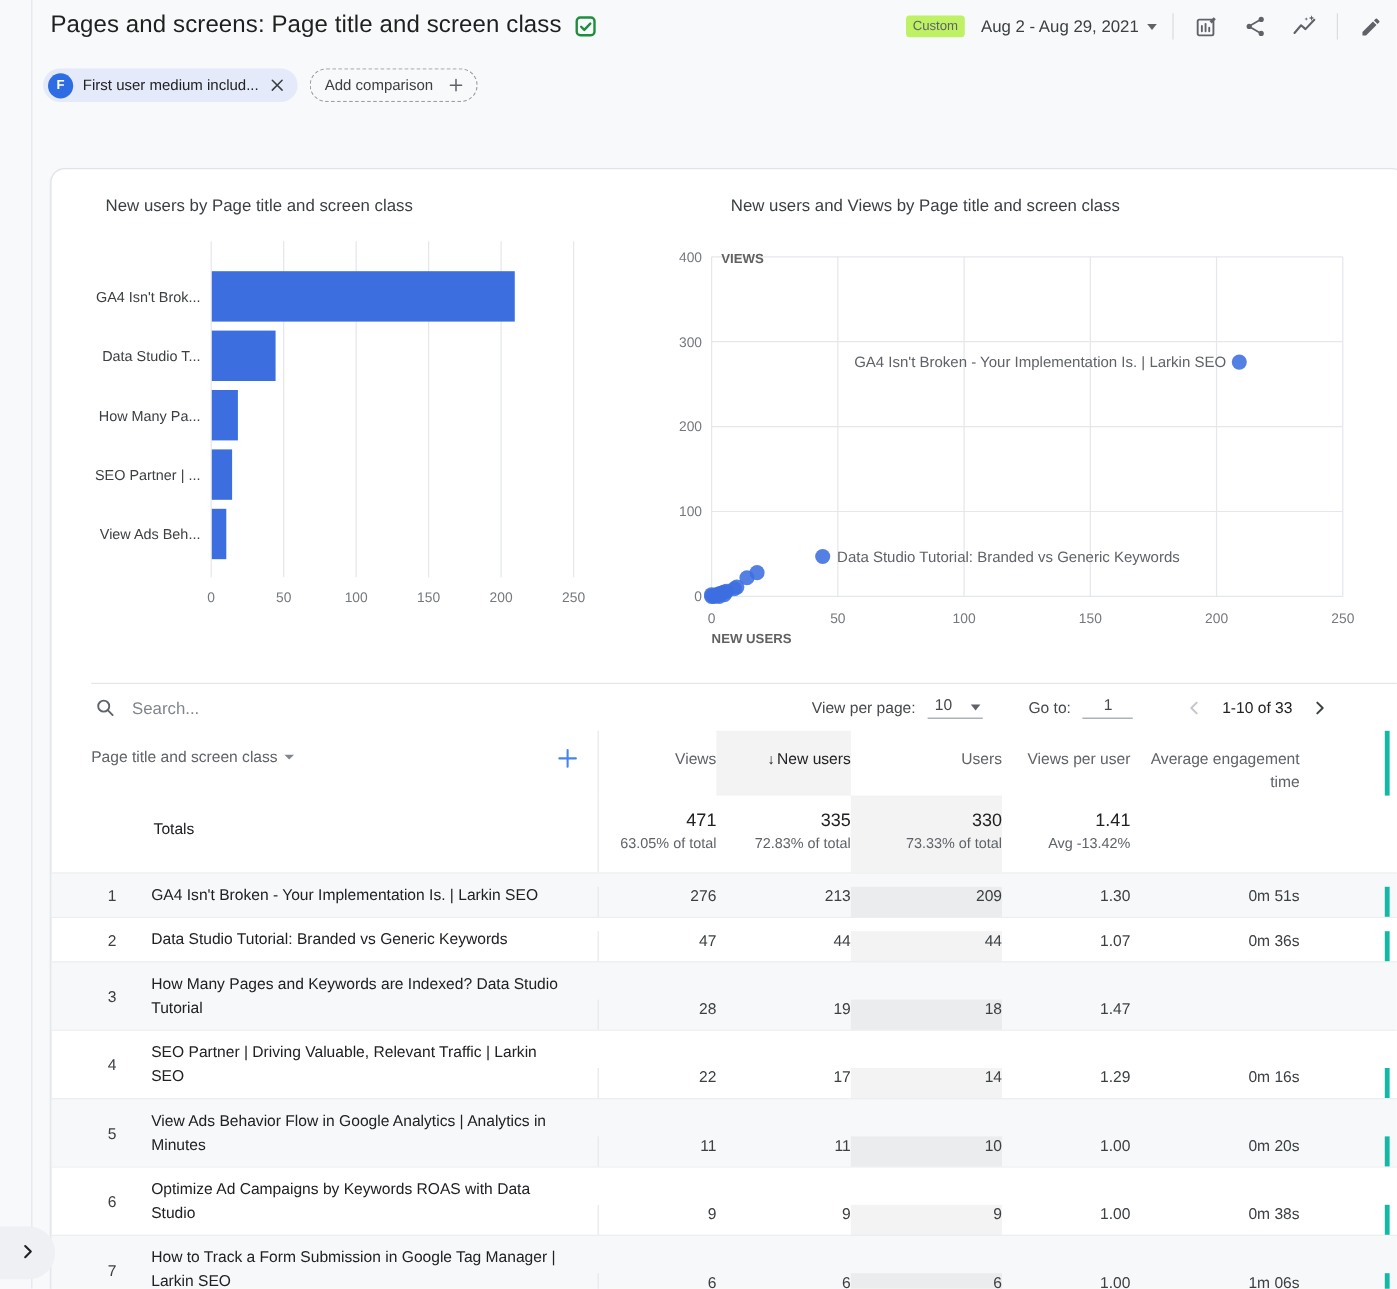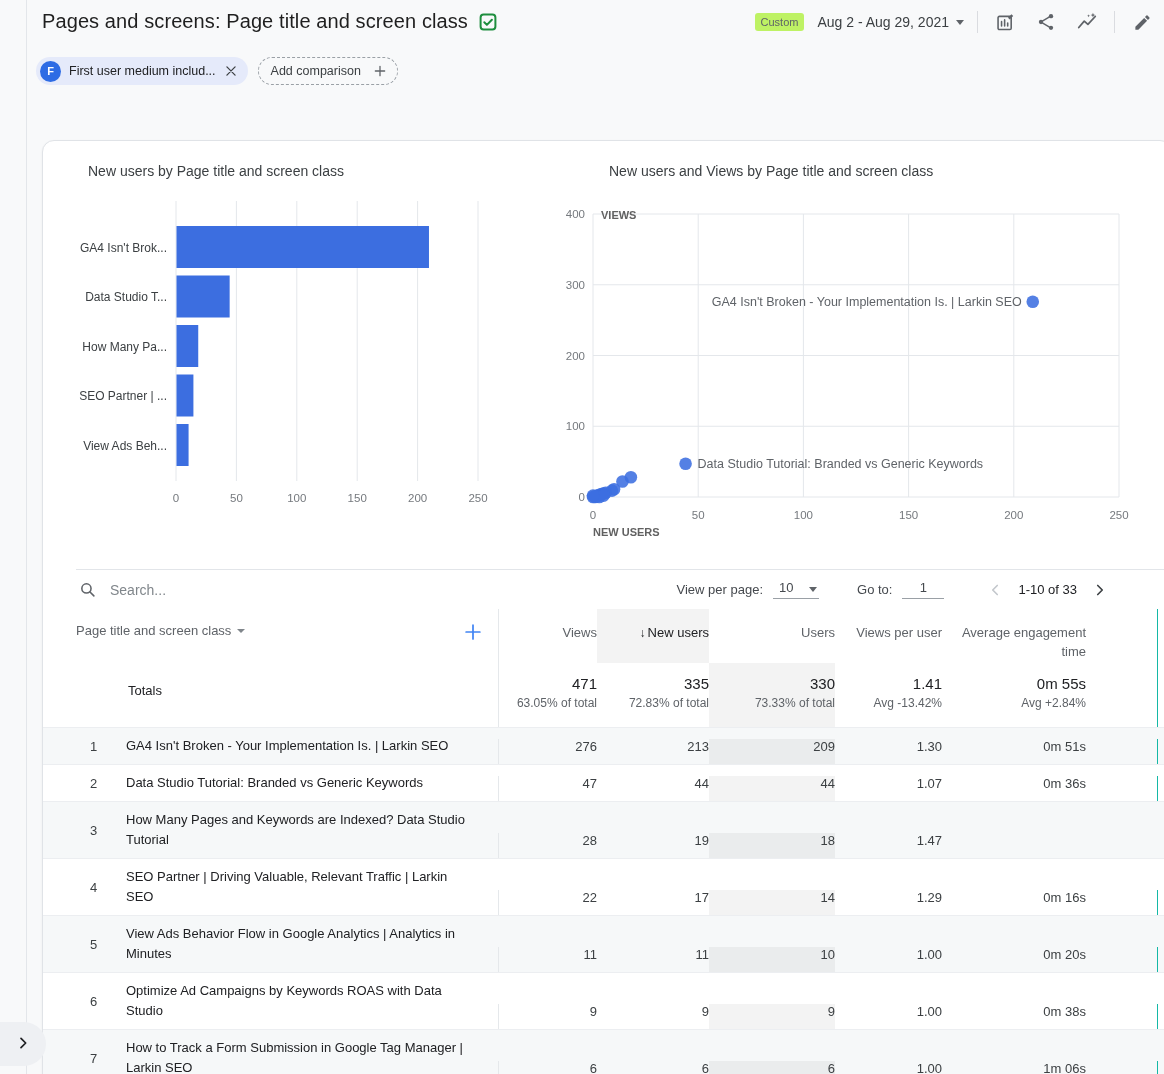--- a/index.html
+++ b/index.html
@@ -54,21 +54,21 @@
   .nav-btn { background:none; border:none; display:flex; align-items:center; cursor:pointer; padding:0 4px; }
   .range-txt { margin:0 10px; color:#202124; }
   
   .grid-row { display:grid; grid-template-columns:83px 372px 99px 112px 126px 107px 216px minmax(12px,1fr); }
   .t-header { position:absolute; top:468px; left:0; right:0; min-height:54px; }
   .t-header .hcell { font-size:13px; color:#5f6368; padding-top:14px; text-align:right; line-height:19px; }
   .hcell.dim { grid-column:1/3; display:flex; align-items:flex-start; justify-content:space-between; text-align:left; padding-left:33px; padding-top:12px; }
   .dim-label { display:flex; align-items:center; gap:6px; cursor:pointer; color:#5f6368; }
   .plus-btn { background:none; border:none; cursor:pointer; margin-right:14px; padding:0; }
   .col-views { border-left:1px solid #e5e8eb; }
-  .col-eng { border-right:1px solid #14b8a6; padding-right:71px !important; }
+  .col-eng { border-right:4px solid #14b8a6; padding-right:71px !important; }
   .col-nu { background:rgba(32,33,36,.053); }
   .t-header .col-nu { color:#202124; font-weight:500; }
   .sort-arrow { font-size:12px; margin-right:2px; font-weight:400; }
   .t-totals { position:absolute; top:522px; left:0; right:0; height:64px; }
   .t-totals .cell { text-align:right; padding-top:11px; }
   .t-totals .label { text-align:left; padding-left:85px; padding-top:20px; font-size:13px; color:#202124; grid-column:1/3; }
   .big-num { font-size:15px; font-weight:500; color:#202124; line-height:20px; }
   .sub-num { font-size:12px; color:#5f6368; line-height:18px; }
   .t-rows { position:absolute; top:586px; left:0; right:0; }
   .t-row { border-top:1px solid #eceef1; min-height:37px; }
@@ -295,24 +295,20 @@
         <div class="sub-num">72.83% of total</div>
       </div>
     <div class="cell col-nu">
         <div class="big-num">330</div>
         <div class="sub-num">73.33% of total</div>
       </div>
     <div class="cell">
         <div class="big-num">1.41</div>
         <div class="sub-num">Avg -13.42%</div>
       </div>
-    <div class="cell col-eng">
-        <div class="big-num">0m 55s</div>
-        <div class="sub-num">Avg +2.84%</div>
-      </div>
     <div></div>
   </div>
 
   <div class="t-rows" id="table-rows">
     <div class="grid-row t-row alt">
       <div class="rnum">1</div>
       <div class="rtitle">GA4 Isn't Broken - Your Implementation Is. | Larkin SEO</div>
       <div class="rval col-views">276</div>
       <div class="rval">213</div>
       <div class="rval col-nu">209</div>

